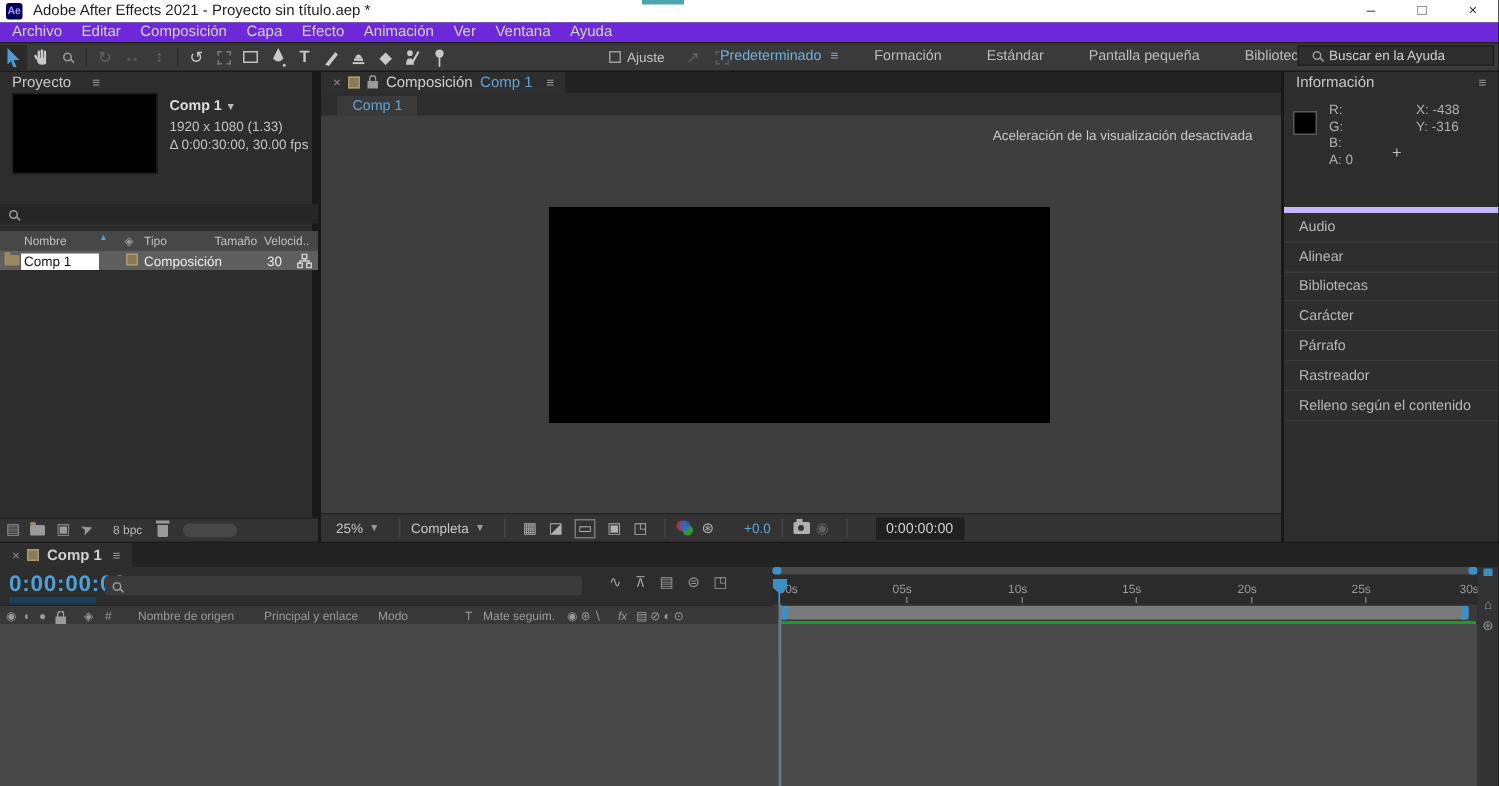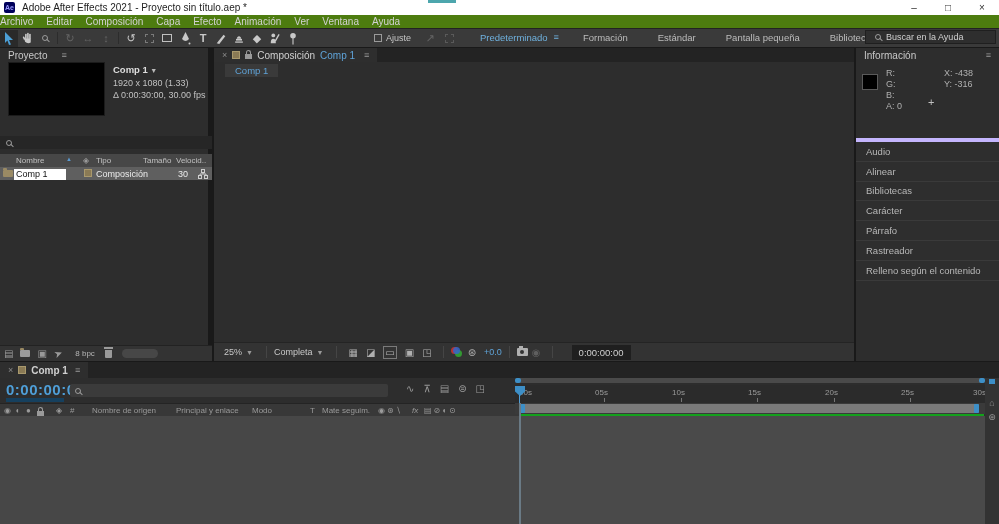--- a/index.html
+++ b/index.html
@@ -8,31 +8,31 @@
   .abs{position:absolute}
   
   #titlebar{left:0;top:0;width:999px;height:15px;background:#ffffff;display:flex;align-items:center}
   .appicon{width:11px;height:11px;margin-left:4px;background:#00005b;color:#9a9aff;font-size:7px;font-weight:bold;
     display:flex;align-items:center;justify-content:center;border-radius:2px}
   .apptitle{font-size:10px;color:#1e1e1e;margin-left:7px}
   .tealstrip{left:428px;top:0;width:28px;height:3px;background:#4da6ad}
   .winbtns{position:absolute;right:0;top:0;height:15px;display:flex}
   .winbtn{width:34px;height:15px;display:flex;align-items:center;justify-content:center;font-size:10px;color:#333}
   
-  #menubar{left:0;top:15px;width:999px;height:13px;background:#4d7c0f;display:flex;align-items:center;}
+  #menubar{left:0;top:15px;width:999px;height:13px;background:#6d28d9;display:flex;align-items:center;padding-left:8px}
   #menubar span{font-size:10px;color:#d2d2d2;margin-right:13px}
   
   #toolbar{left:0;top:28px;width:999px;height:19px;background:#3a3a3a;border-top:1px solid #222;display:flex;align-items:center}
   .tool{width:18px;height:17px;display:flex;align-items:center;justify-content:center;font-size:11px;color:#c8c8c8}
   .tool.dim{color:#636363}
   .tool.active{background:#2a2a2a}
   .tsep{width:1px;height:12px;background:#2c2c2c;margin:0 3px}
   .dashbox{width:9px;height:9px;border:1px dashed #7a7a7a}
   .solidbox{width:10px;height:8px;border:1px solid #c0c0c0}
-  .snapwrap{display:flex;align-items:center;margin-left:72px}
+  .snapwrap{display:flex;align-items:center;margin-left:104px}
   .checkbox{width:8px;height:8px;border:1px solid #9a9a9a;margin-right:4px}
   .snaplabel{font-size:9px;color:#c4c4c4}
   #workspaces{position:absolute;left:480px;top:32px;display:flex;align-items:flex-start}
   #workspaces .ws{font-size:9.5px;color:#bcbcbc;margin-right:30px}
   #workspaces .ws.active{color:#6fb1de;margin-right:6px}
   .wsmenu{font-size:9px;color:#6fb1de;margin-right:24px}
   .chev{font-size:9px;color:#b0b0b0;margin-right:8px}
   .helpsearch{position:absolute;left:865px;top:30px;width:131px;height:14px;background:#2e2e2e;border:1px solid #1f1f1f;
     display:flex;align-items:center;padding-left:4px}
   .helpsearch span{font-size:9px;color:#d0d0d0;margin-left:5px}
@@ -86,21 +86,21 @@
   .viewer{left:0;top:29px;width:640px;height:265px;background:#3e3e3e}
   .overlaymsg{position:absolute;right:19px;top:8px;font-size:9px;color:#c8c8c8}
   .compframe{position:absolute;left:152px;top:61px;width:334px;height:144px;background:#000}
   .cfoot{left:0;top:294px;width:640px;height:19px;background:#333;border-top:1px solid #242424;display:flex;align-items:center;padding-left:10px}
   .cfoot .lbl{font-size:9px;color:#c8c8c8}
   .cfoot .dd{font-size:7px;color:#9a9a9a;margin:0 6px 0 4px}
   .fsep{width:1px;height:12px;background:#454545;margin:0 7px}
   .vico{font-size:10px;color:#b0b0b0;margin:0 4px}
   .vico.boxed{border:1px solid #7a7a7a;padding:0 1px}
   .vico.dim{color:#5f5f5f}
-  .expo{font-size:9px;color:#5fa3d8;margin-left:4px}
+  .expo{font-size:9px;color:#5fa3d8;margin-left:16px}
   .tcbox{background:#1f1f1f;padding:2px 7px;font-size:9.5px;color:#d0d0d0;margin-left:12px}
   
   #rightcol{left:856px;top:48px;width:143px;height:313px}
   #rightcol .phead{justify-content:space-between}
   .infobody{position:relative;height:76px;font-size:9px;color:#b0b0b0}
   .swatch{position:absolute;left:6px;top:12px;width:16px;height:16px;background:#000;border:1px solid #5a5a5a}
   .chvals{position:absolute;left:30px;top:6px;line-height:11px}
   .xyvals{position:absolute;left:88px;top:6px;line-height:11px}
   .plus{position:absolute;left:72px;top:34px;font-size:11px;color:#c0c0c0}
   .sidelist{border-top:4px solid #c4b5fd}
@@ -312,20 +312,24 @@
       <span class="tabx">×</span>
       <span class="compsq"></span>
       <span class="lockicon"></span>
       <span class="tablabel">Composición</span>
       <span class="tabblue">Comp 1</span>
       <span class="hamb" style="margin-left:4px">≡</span>
     </div>
   </div>
   <div class="subtabs">
     <div class="subtab">Comp 1</div>
+  </div>
+  <div class="abs viewer">
+    <span class="overlaymsg">Aceleración de la visualización desactivada</span>
+    <div class="compframe"></div>
   </div>
   <div class="abs cfoot">
     <span class="lbl">25%</span>
     <span class="dd">▼</span>
     <span class="fsep"></span>
     <span class="lbl">Completa</span>
     <span class="dd">▼</span>
     <span class="fsep"></span>
     <span class="vico">▦</span>
     <span class="vico">◪</span>

